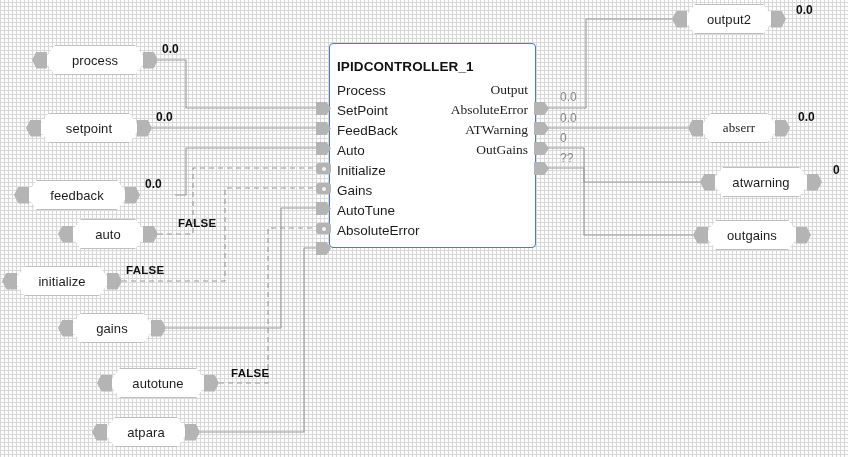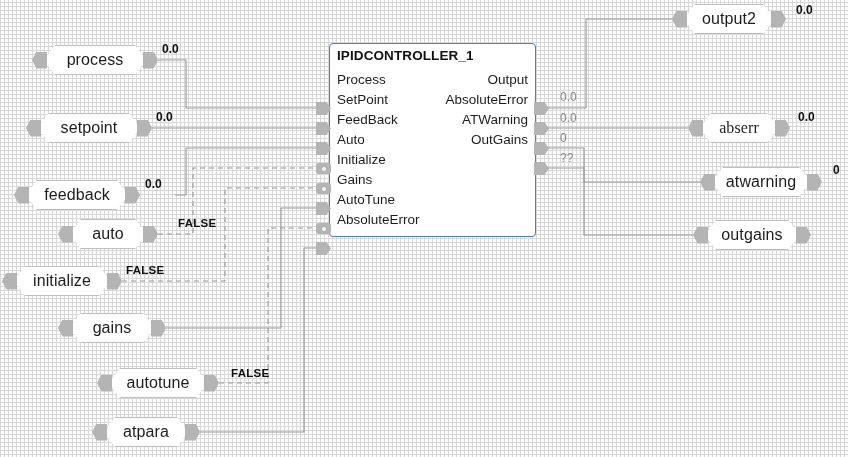--- a/index.html
+++ b/index.html
@@ -49,21 +49,21 @@
     background: #ffffff;
     border: 1px solid #bfbfbf;
     box-sizing: border-box;
     -webkit-clip-path: polygon(11px 0, calc(100% - 11px) 0, 100% 50%, calc(100% - 11px) 100%, 11px 100%, 0 50%);
     clip-path: polygon(11px 0, calc(100% - 11px) 0, 100% 50%, calc(100% - 11px) 100%, 11px 100%, 0 50%);
     display: flex;
     align-items: center;
     justify-content: center;
   }
   .var-hex span {
-    font-size: 16px;
+    font-size: 13px;
     color: #1d1d1d;
     white-space: nowrap;
     letter-spacing: 0.1px;
   }
   
   .pin-left {
     width: 15px;
     height: 17px;
     background: #b4b4b4;
     flex: 0 0 auto;
@@ -103,38 +103,38 @@
     color: #ffffff;
     font-size: 13.5px;
     font-weight: bold;
     padding: 4px 0 5px 7px;
     letter-spacing: 0.2px;
   }
   #fb-instance {
     font-size: 13.5px;
     font-weight: bold;
     color: #111111;
-    padding: 4px 0 6px 7px;
+    padding: 15px 0 6px 7px;
     letter-spacing: 0.1px;
   }
   .fb-row {
     position: relative;
     height: 20px;
     display: flex;
     align-items: center;
     justify-content: space-between;
     padding: 0 7px;
     box-sizing: border-box;
   }
   .fb-row .label {
     font-size: 13.5px;
     color: #1d1d1d;
     white-space: nowrap;
   }
-  .fb-row .label.out { margin-left: auto; }
+  .fb-row .label.out { margin-left: auto; font-family: Liberation Serif, serif; }
   #fb-body { padding-bottom: 7px; }
 
   
   .fbpin {
     position: absolute;
     z-index: 4;
   }
   .fbpin.data {
     width: 15px;
     height: 13px;

